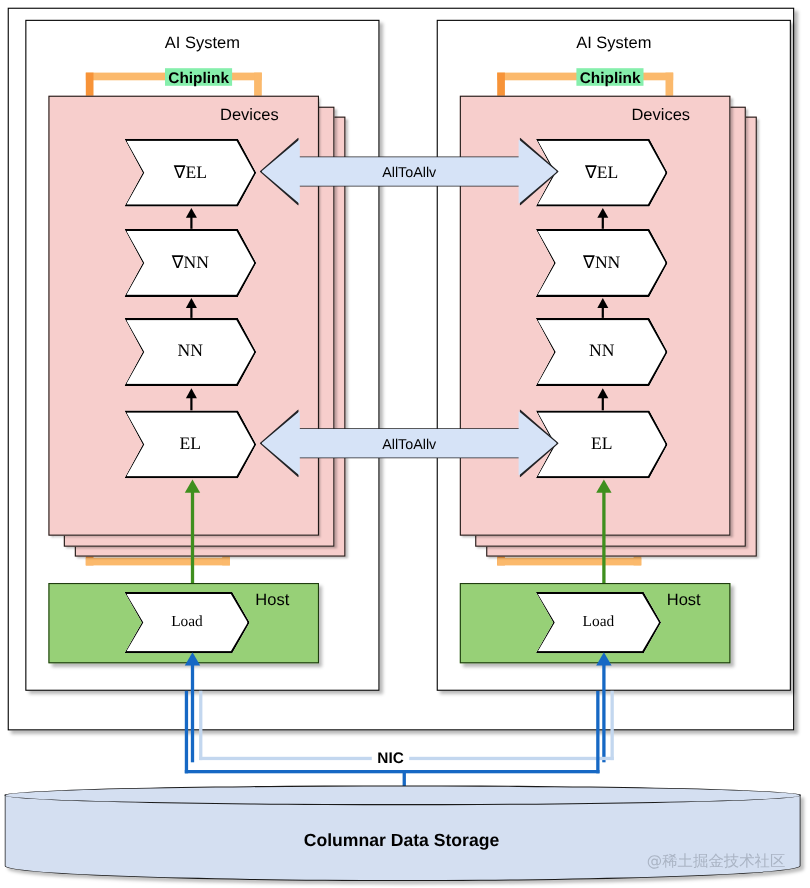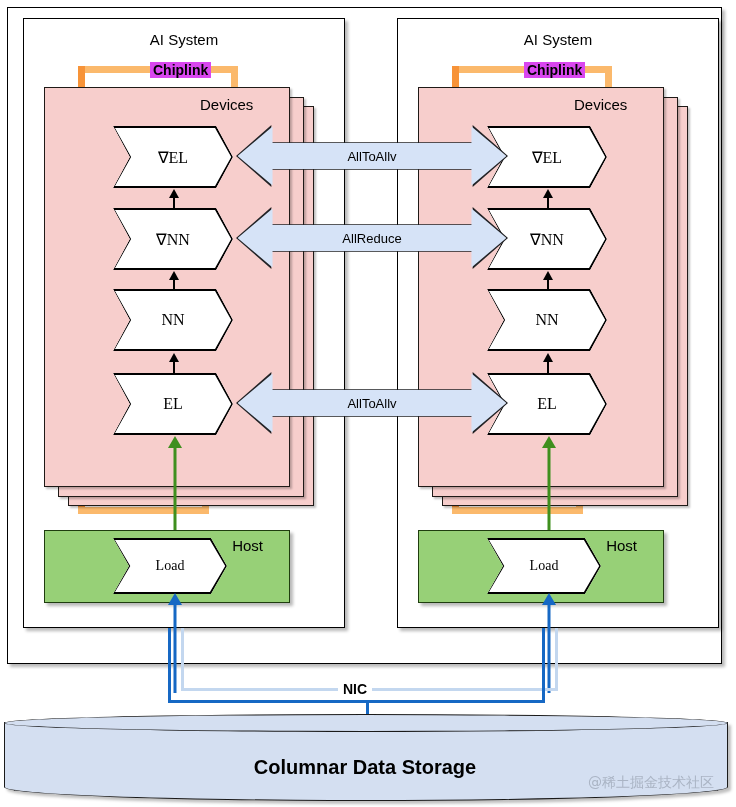--- a/index.html
+++ b/index.html
@@ -77,25 +77,25 @@
   .ol.dark{background:#f79338;}
 
   
   .bl{position:absolute;background:#1668c4;}
   .bl.pale{background:#c3d7ef;}
 
   
   .cyl-body{position:absolute;background:#d4dff1;border-left:1.8px solid #1a1a1a;border-right:1.8px solid #1a1a1a;border-bottom:1.8px solid #1a1a1a;
     border-bottom-left-radius:50% 14px;border-bottom-right-radius:50% 14px;}
   .cyl-top{position:absolute;background:#d4dff1;border:1.8px solid #1a1a1a;border-radius:50% / 50%;}
-  .cyl-label{position:absolute;width:100%;text-align:center;font-weight:bold;font-size:20px;color:#000;}
+  .cyl-label{position:absolute;width:100%;text-align:center;font-weight:bold;font-size:16px;color:#000;}
   .watermark{position:absolute;color:#aab4c4;font-size:14px;font-family:"DejaVu Sans",sans-serif;white-space:nowrap;}
 
   .nic-label{position:absolute;font-weight:bold;font-size:14px;color:#000;background:#fff;padding:0 5px;}
-  .chiplink-label{position:absolute;font-weight:bold;font-size:14px;color:#000;background:#d946ef;padding:0 3px;white-space:nowrap;}
+  .chiplink-label{position:absolute;font-weight:bold;font-size:14px;color:#000;background:#86efac;padding:0 3px;white-space:nowrap;}
 </style>
 </head>
 <body>
 
 <div id="stage">
 
   <div class="abs plainbox shadow" style="left:7px;top:7px;width:715px;height:657px;"></div>
 
   <div class="abs plainbox shadow" style="left:23px;top:18px;width:322px;height:610px;"></div>
   <div class="boxlabel" style="left:23px;top:31px;width:322px;text-align:center;font-size:15px;">AI System</div>
@@ -227,25 +227,20 @@
   <div class="uparrow blue" style="left:541px;top:593px;width:16px;height:100px;">
     <div class="head"></div>
       <div class="stem"></div>
   </div>
 
   <div class="biarrow" style="left:236px;top:125px;width:272px;height:62px;">
     <div class="outline"></div>
       <div class="fill"></div>
     <span class="lbl">AllToAllv</span>
   </div>
-  <div class="biarrow" style="left:236px;top:207px;width:272px;height:62px;">
-    <div class="outline"></div>
-      <div class="fill"></div>
-    <span class="lbl">AllReduce</span>
-  </div>
   <div class="biarrow" style="left:236px;top:372px;width:272px;height:62px;">
     <div class="outline"></div>
       <div class="fill"></div>
     <span class="lbl">AllToAllv</span>
   </div>
 
   <div class="bl pale" style="left:181px;top:628px;width:3px;height:63px;"></div>
   <div class="bl pale" style="left:555px;top:628px;width:3px;height:63px;"></div>
   <div class="bl pale" style="left:181px;top:688px;width:377px;height:3px;"></div>
 

